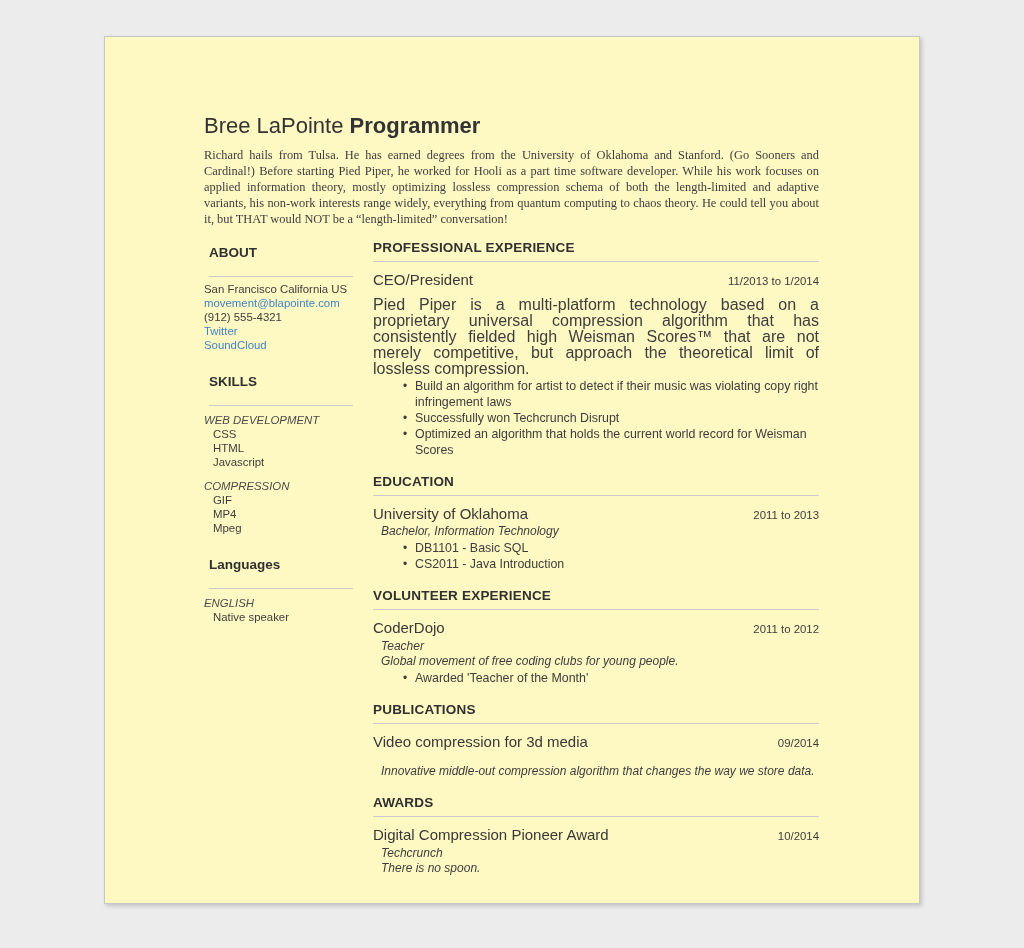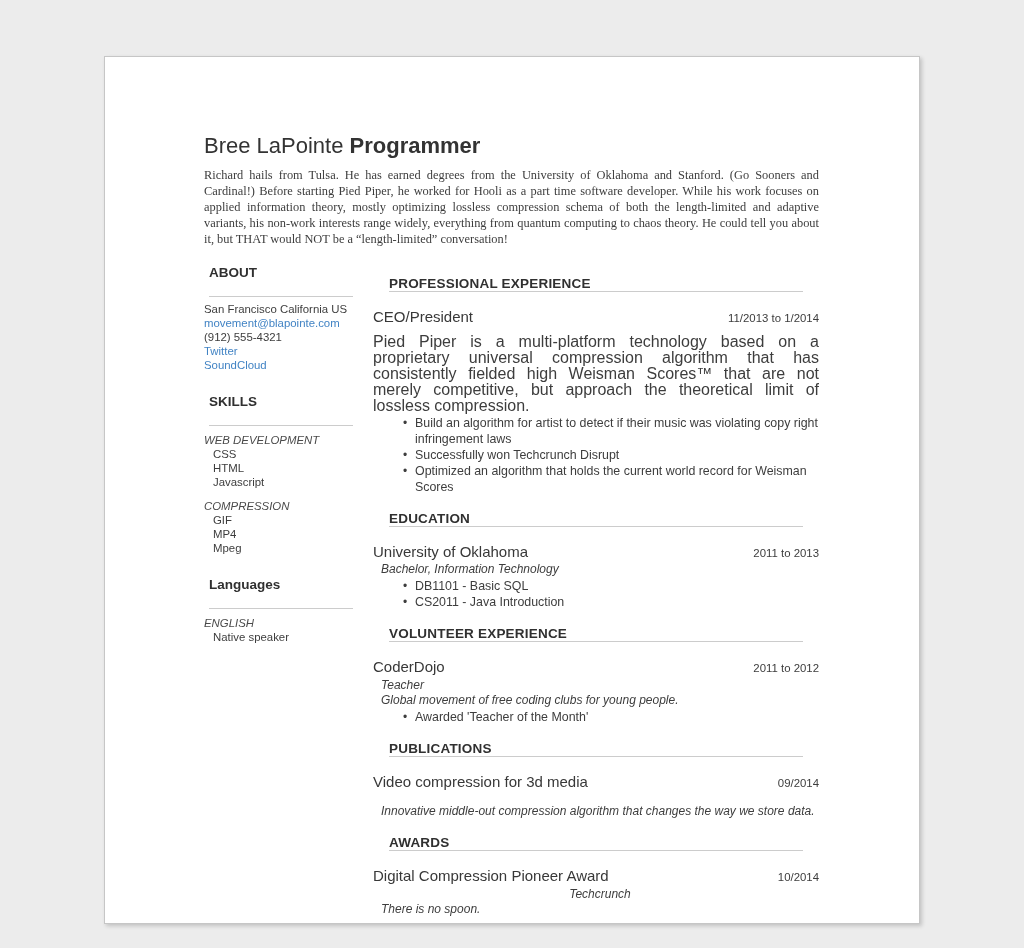--- a/index.html
+++ b/index.html
@@ -4,23 +4,23 @@
 <style>
   * { box-sizing: border-box; }
   html, body {
     margin: 0; padding: 0;
     width: 1024px; height: 948px;
     background: #ececec;
     font-family: "Liberation Sans", "DejaVu Sans", sans-serif;
   }
   .page {
     position: absolute;
-    left: 104px; top: 56px;
+    left: 104px; top: 36px;
     width: 816px; height: 868px;
-    background: #ffffff;
+    background: #fef9c3;
     border: 1px solid #c6c6c6;
     box-shadow: 2px 2px 4px rgba(0,0,0,0.18);
   }
   .content { padding: 76px 100px 0 99px; }
 
   
   h1 {
     margin: 0 0 8px 0;
     font-size: 22px;
     font-weight: 400;
@@ -72,22 +72,22 @@
   .skill-item {
     font-size: 11.4px;
     line-height: 14px;
     color: #3d3d3d;
     padding-left: 9px;
   }
 
   
   .section { margin-bottom: 16px; }
   .section h2 {
-    margin: 16px;
-    padding-bottom: 0;
+    margin: 0;
+    padding-bottom: 6px;
     font-size: 13.5px;
     font-weight: 700;
     letter-spacing: 0.2px;
     color: #303030;
     border-bottom: 1px solid #cccccc;
   }
   .entry-header {
     display: flex;
     justify-content: space-between;
     align-items: baseline;
@@ -248,21 +248,21 @@
           </div>
         </div>
 
         <div class="section">
           <h2>AWARDS</h2>
           <div class="entry">
             <div class="entry-header">
               <span class="entry-title">Digital Compression Pioneer Award</span>
               <span class="entry-date">10/2014</span>
             </div>
-            <div class="entry-sub" style="margin-top:3px;text-align:center;">Techcrunch</div>
+            <div class="entry-sub" style="margin-top:3px;">Techcrunch</div>
             <div class="entry-sub">There is no spoon.</div>
           </div>
         </div>
 
       </main>
     </div>
   </div>
 </div>
 
 </body></html>

